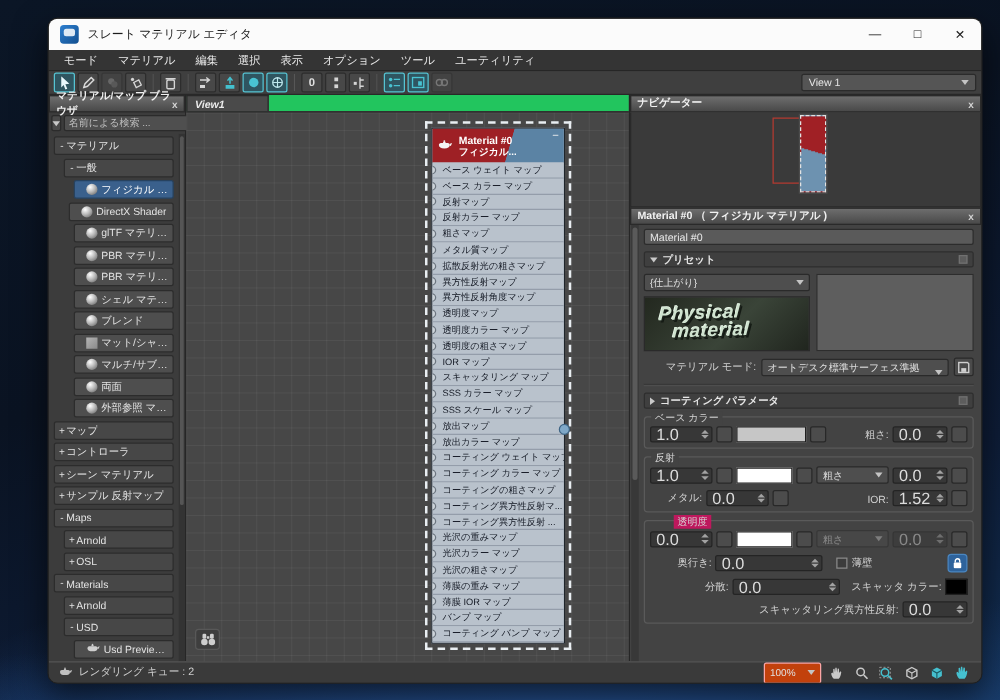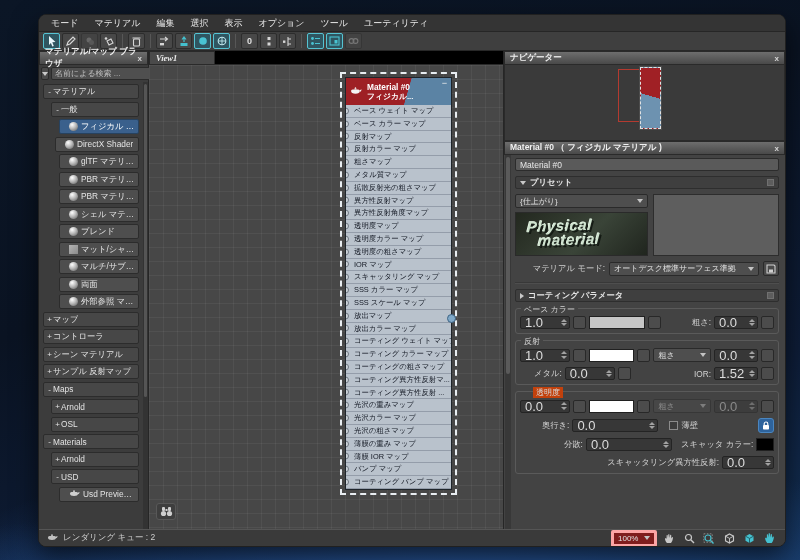--- a/index.html
+++ b/index.html
@@ -52,21 +52,21 @@
   .tree-row.selected{background:#3a608c;border-color:#27425f;color:#fff;}
   .t-exp{width:7px;font-size:8px;text-align:center;flex:0 0 auto;}
   .t-icon{flex:0 0 auto;margin:0 3px 0 0;}
   .icon-sphere{width:9px;height:9px;border-radius:50%;background:radial-gradient(circle at 35% 30%, #ffffff, #b9b9b9 45%, #7a7a7a 80%);display:inline-block;}
   .icon-square{width:9px;height:9px;background:linear-gradient(135deg,#b5b5b5,#8a8a8a);display:inline-block;}
   .t-label{overflow:hidden;text-overflow:ellipsis;}
   .browser-scroll{position:absolute;right:0;top:0;bottom:0;width:5px;background:#333;}
   .browser-scroll i{position:absolute;left:1px;right:1px;top:2px;height:70%;background:#555;border-radius:2px;}
   
   .center{flex:1;display:flex;flex-direction:column;min-width:0;border-right:1px solid #262626;}
-  .tabbar{height:13px;background:#000000;display:flex;flex:0 0 auto;font-family:Liberation Serif, serif;}
+  .tabbar{height:13px;background:#22c55e;display:flex;flex:0 0 auto;}
   .vtab{width:66px;background:#4a4a4a;border:1px solid #292929;border-bottom:none;font-size:8.5px;font-style:italic;font-weight:bold;color:#eaeaea;display:flex;align-items:center;padding:0 6px;}
   .viewarea{flex:1;position:relative;overflow:hidden;background-color:#474747;
     background-image:linear-gradient(rgba(255,255,255,.05) 1px, transparent 1px),linear-gradient(90deg, rgba(255,255,255,.05) 1px, transparent 1px);
     background-size:14px 14px;border-top:1px solid #2a2a2a;}
   
   .node{position:absolute;left:196px;top:12px;width:107px;}
   .node::before{content:"";position:absolute;left:-5px;top:-5px;right:-5px;bottom:-5px;border:2px dashed #e9eef2;}
   .node-box{position:relative;background:#b9c2cc;border:1px solid #1f252b;}
   .node-head{height:27px;background:linear-gradient(106deg,#9e2025 58%,#5b83a4 58.5%);position:relative;display:flex;flex-direction:column;justify-content:center;padding:1px 10px 1px 21px;color:#fff;}
   .node-head .tp{position:absolute;left:4px;top:8px;color:#f4f4f4;}
@@ -95,51 +95,60 @@
   .dd{height:14px;background:#4e4e4e;border:1px solid #2a2a2a;border-radius:2px;display:flex;align-items:center;padding:0 4px;font-size:8px;color:#e0e0e0;gap:4px;}
   .dd.disabled{opacity:.45;}
   .preview-big{flex:1;height:62px;background:#5e5e5e;border:1px solid #2d2d2d;}
   .phys-img{margin-top:4px;height:44px;background:linear-gradient(135deg,#23281f, #3a4438 55%, #20251e);border:1px solid #2a2a2a;overflow:hidden;position:relative;}
   .phys-l1,.phys-l2{position:absolute;font-weight:bold;font-style:italic;font-size:15px;letter-spacing:.5px;
     color:#cfe3cf;text-shadow:1px 1px 0 #1c231c,2px 2px 0 #141a14, -0.5px -0.5px 0 #f2fff2;transform:skewX(-6deg) rotate(-2deg);}
   .phys-l1{left:11px;top:4px;}
   .phys-l2{left:22px;top:18px;}
   .mode-row{margin-top:5px;display:flex;align-items:center;gap:4px;}
   .lab{font-size:8.3px;color:#d2d2d2;}
-  .mode-row .dd{width:150px;}
+  .mode-row .dd{width:150px;align-items:flex-end;}
   .save-btn{width:16px;height:15px;background:#4a4a4a;border:1px solid #2a2a2a;border-radius:2px;display:flex;align-items:center;justify-content:center;color:#cfcfcf;}
   .fs{margin-top:6px;border:1px solid #5a5a5a;border-radius:3px;position:relative;padding:7px 4px 4px 4px;}
   .prow{display:flex;align-items:center;gap:3px;}
   .prow + .prow{margin-top:5px;}
   .spinner{display:inline-flex;align-items:center;background:#373737;border:1px solid #242424;height:13px;border-radius:2px;padding:0 2px 0 4px;color:#dcdcdc;}
   .spinner .v{font-size:13px;flex:1;}
   .spinner .arrs{display:flex;flex-direction:column;gap:1.5px;margin-left:3px;}
   .au{width:0;height:0;border-left:3px solid transparent;border-right:3px solid transparent;border-bottom:3.5px solid #a2a2a2;}
   .ad{width:0;height:0;border-left:3px solid transparent;border-right:3px solid transparent;border-top:3.5px solid #a2a2a2;}
   .spinner.disabled{opacity:.45;}
   .w50{width:50px;} .w44{width:44px;} .w86{width:86px;} .w52{width:52px;}
   .mini{width:13px;height:13px;background:#4c4c4c;border:1px solid #282828;border-radius:2px;flex:0 0 auto;}
   .swatch{height:13px;border:1px solid #202020;}
   .cb{width:9px;height:9px;background:#3c3c3c;border:1px solid #8b8b8b;flex:0 0 auto;}
   .lock-btn{width:16px;height:15px;background:#2e639c;border:1px solid #4a86c0;border-radius:3px;display:flex;align-items:center;justify-content:center;color:#fff;margin-left:auto;}
   .sep-line{margin-top:6px;border-top:1px solid #383838;border-bottom:1px solid #4e4e4e;}
   
   .statusbar{height:17px;background:#3a3a3a;border-top:1px solid #555;display:flex;align-items:center;padding:0 8px;flex:0 0 auto;color:#cfcfcf;}
   .sb-left{display:flex;align-items:center;gap:5px;font-size:8.5px;}
   .sb-right{margin-left:auto;display:flex;align-items:center;gap:4px;}
-  .zoom-dd{width:46px;height:17px;background:#7f1d1d;border:3px solid #fca5a5;border-radius:2px;display:flex;align-items:center;padding:0 4px;font-size:8px;color:#e0e0e0;}
+  .zoom-dd{width:46px;height:17px;background:#c2410c;border:1px solid #fca5a5;border-radius:2px;display:flex;align-items:center;padding:0 4px;font-size:8px;color:#e0e0e0;}
   .sicon{width:16px;height:14px;display:flex;align-items:center;justify-content:center;color:#c8c8c8;}
   .sicon.teal{color:#45c0cf;}
   .tp svg, .sicon svg, .binoc svg, .tbtn svg, .save-btn svg, .lock-btn svg, .search-dd div {display:block;}
 </style>
 </head>
 <body>
 
 <div class="window">
 
+  <div class="titlebar">
+    <span class="app-icon"></span>
+    <span class="title-text">スレート マテリアル エディタ</span>
+    <div class="win-controls">
+      <span class="wc">—</span>
+      <span class="wc">□</span>
+      <span class="wc">✕</span>
+    </div>
+  </div>
 
   <div class="menubar" id="menubar">
       <span class="menu-item">モード</span>
       <span class="menu-item">マテリアル</span>
       <span class="menu-item">編集</span>
       <span class="menu-item">選択</span>
       <span class="menu-item">表示</span>
       <span class="menu-item">オプション</span>
       <span class="menu-item">ツール</span>
       <span class="menu-item">ユーティリティ</span>
@@ -228,20 +237,24 @@
       <svg width="11" height="10" viewBox="0 0 11 10">
           <rect x="1" y="1" width="9" height="8" fill="none" stroke="#49c3d2" stroke-width="1.1"></rect>
           <rect x="5.5" y="4" width="3" height="3.5" fill="#49c3d2"></rect>
         </svg>
     </span>
     <span class="tbtn faded">
       <svg width="11" height="10" viewBox="0 0 11 10">
           <circle cx="3.5" cy="5" r="2.4" fill="none" stroke="#bbb" stroke-width="1.1"></circle>
           <circle cx="7.5" cy="5" r="2.4" fill="none" stroke="#bbb" stroke-width="1.1"></circle>
         </svg>
+    </span>
+    <span class="view-combo">
+      <span>View 1</span>
+      <span class="caret"></span>
     </span>
   </div>
 
   <div class="main">
 
     <div class="browser">
       <div class="phead">
         <span>マテリアル/マップ ブラウザ</span>
         <span class="x">x</span>
       </div>
@@ -672,21 +685,21 @@
                 <span class="arrs">
                   <i class="au"></i>
                   <i class="ad"></i>
                 </span>
               </span>
             <span class="mini"></span>
           </div>
         </div>
 
         <div class="fs">
-          <span style="position:absolute;top:-5px;left:17px;background:#c2410c;padding:0 3px;font-size:8px;color:#d6d6d6;">透明度</span>
+          <span style="position:absolute;top:-5px;left:23px;background:#be185d;padding:0 3px;font-size:8px;color:#d6d6d6;">透明度</span>
           <div class="prow">
             <span class="spinner w50">
                 <span class="v">0.0</span>
                 <span class="arrs">
                   <i class="au"></i>
                   <i class="ad"></i>
                 </span>
               </span>
             <span class="mini"></span>
             <span class="swatch" style="width:46px;background:#ffffff;"></span>

